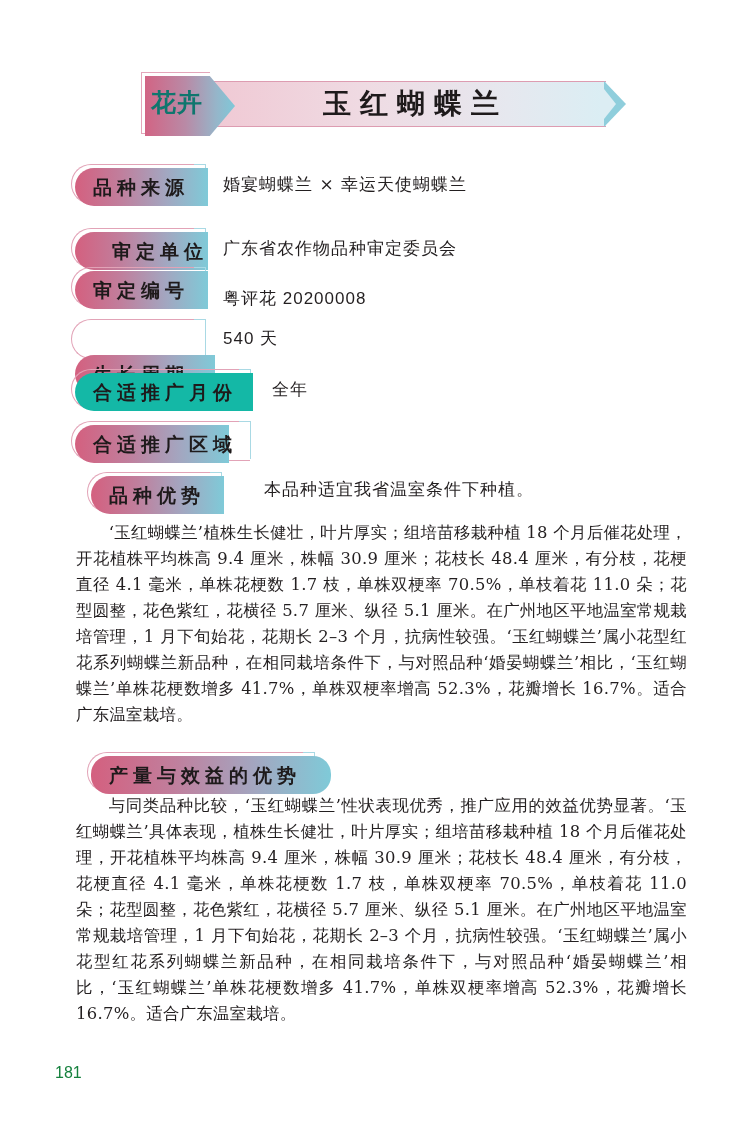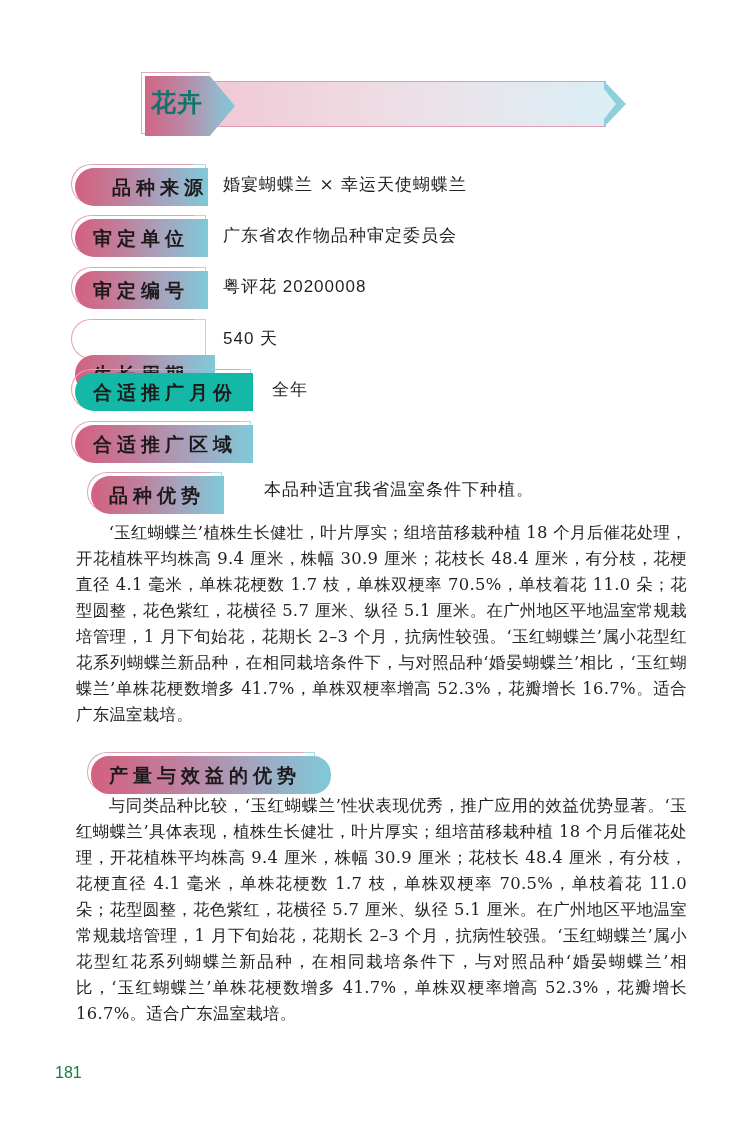--- a/index.html
+++ b/index.html
@@ -89,44 +89,45 @@
 </head>
 <body>
 
 <div class="banner">
   <div class="outline"></div>
   <div class="long"></div>
   <div class="long-tip"></div>
   <div class="long-tip-inner"></div>
   <div class="short"></div>
   <div class="tag">花卉</div>
+  <div class="title">玉红蝴蝶兰</div>
 </div>
 
 <div class="row" style="top:164px;">
   <div class="pill-wrap">
     <div class="pill-outline" style="width:133px;"></div>
-    <div class="pill" style="width:133px;text-align:right;">品种来源</div>
+    <div class="pill" style="width:133px;">品种来源</div>
   </div>
   <div class="value" style="left:223px;text-align:center;">婚宴蝴蝶兰 × 幸运天使蝴蝶兰</div>
 </div>
 
-<div class="row" style="top:215px;">
+<div class="row" style="top:228px;text-align:right;">
   <div class="pill-wrap">
     <div class="pill-outline" style="width:133px;"></div>
     <div class="pill" style="width:133px;">审定单位</div>
   </div>
   <div class="value" style="left:223px;">广东省农作物品种审定委员会</div>
 </div>
 
 <div class="row" style="top:267px;">
   <div class="pill-wrap">
     <div class="pill-outline" style="width:133px;"></div>
     <div class="pill" style="width:133px;">审定编号</div>
   </div>
-  <div class="value num" style="left:223px;">粤评花 20200008</div>
+  <div class="value num" style="left:223px;margin-top:12px;">粤评花 20200008</div>
 </div>
 
 <div class="row" style="top:319px;">
   <div class="pill-wrap">
     <div class="pill-outline" style="width:133px;"></div>
     <div class="pill" style="width:140px;margin-top:32px;">生长周期</div>
   </div>
   <div class="value num" style="left:223px;">540 天</div>
 </div>
 
@@ -134,21 +135,21 @@
   <div class="pill-wrap">
     <div class="pill-outline" style="width:178px;"></div>
     <div class="pill hollow" style="width:178px;">合适推广月份</div>
   </div>
   <div class="value" style="left:272px;">全年</div>
 </div>
 
 <div class="row" style="top:421px;">
   <div class="pill-wrap">
     <div class="pill-outline" style="width:178px;"></div>
-    <div class="pill" style="width:178px;">合适推广区域</div>
+    <div class="pill" style="width:154px;">合适推广区域</div>
   </div>
   <div class="value" style="left:264px;margin-top:48px;">本品种适宜我省温室条件下种植。</div>
 </div>
 
 <div class="section" style="top:472px;">
   <div class="pill-wrap">
     <div class="pill-outline" style="width:133px;"></div>
     <div class="pill" style="width:133px;">品种优势</div>
   </div>
 </div>

